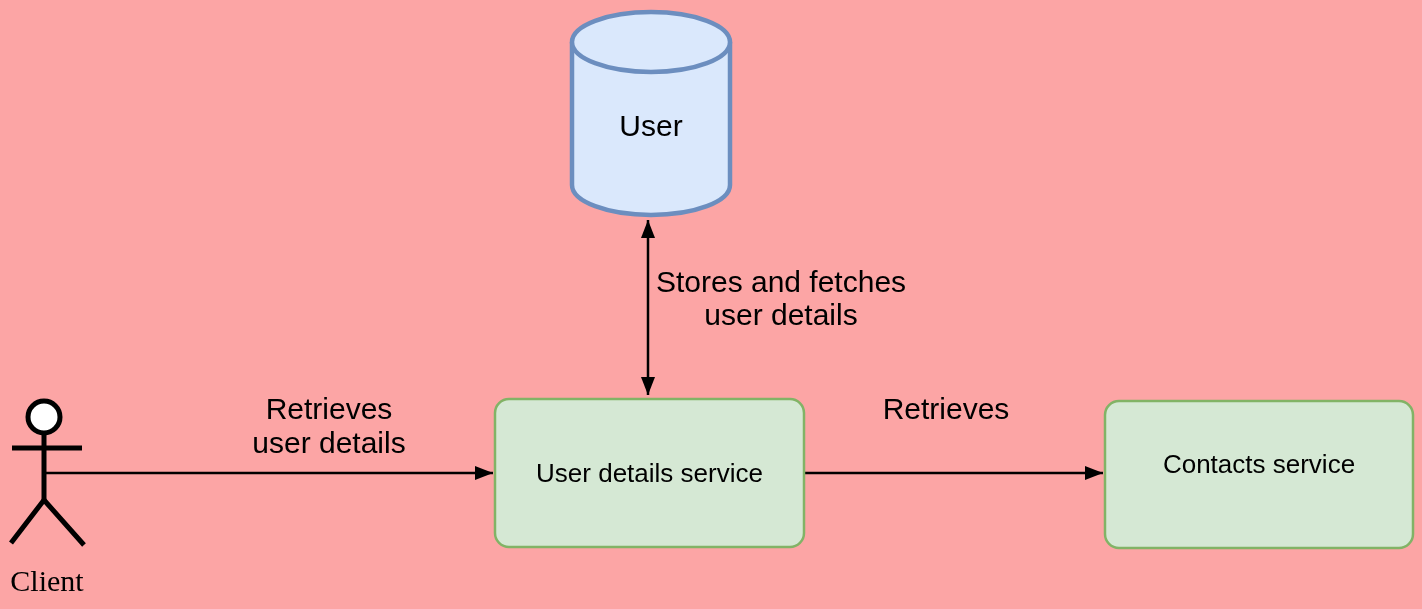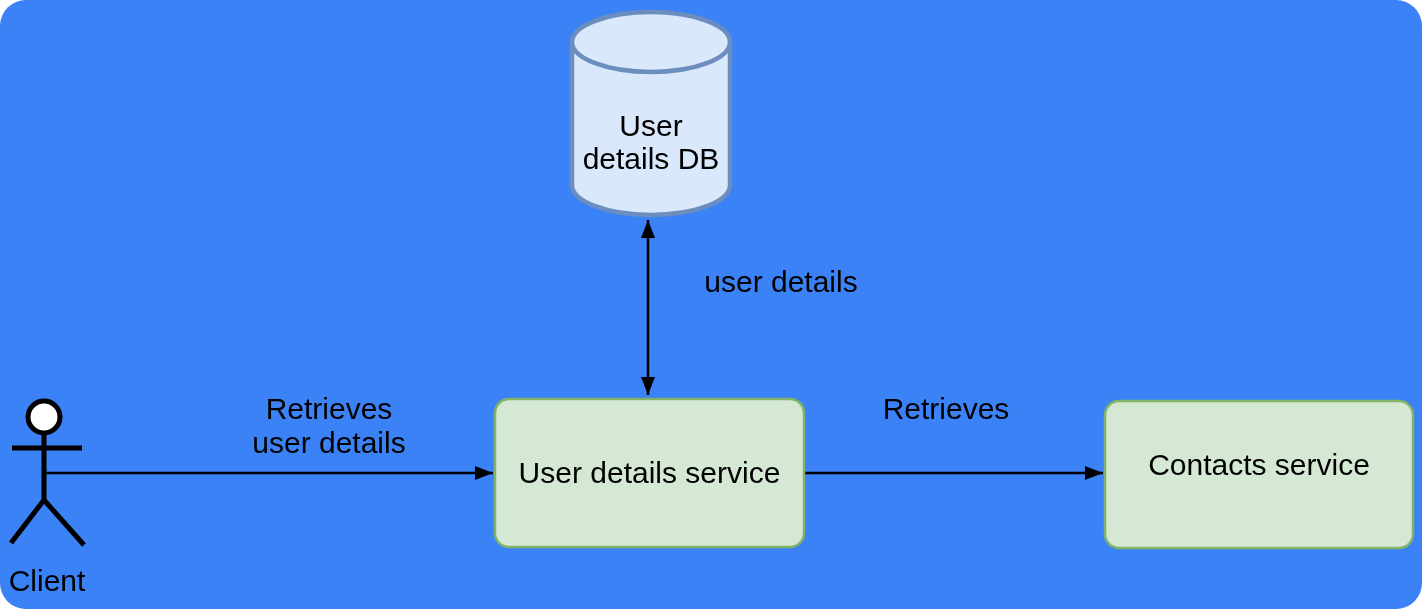--- a/index.html
+++ b/index.html
@@ -5,23 +5,22 @@
   html, body {
     margin: 0;
     padding: 0;
     background: #ffffff;
     font-family: "Liberation Sans", sans-serif;
   }
   .canvas {
     position: relative;
     width: 1422px;
     height: 609px;
-    background: #3b82f6;
+    background: #fca5a5;
     overflow: hidden;
-    border-radius: 26px;
   }
   .shapes-svg {
     position: absolute;
     left: 0;
     top: 0;
     width: 1422px;
     height: 609px;
   }
   .label {
     position: absolute;
@@ -30,34 +29,34 @@
     line-height: 34px;
     text-align: center;
     white-space: nowrap;
   }
   .node-label {
     position: absolute;
     display: flex;
     align-items: center;
     justify-content: center;
     color: #000000;
-    font-size: 30px;
+    font-size: 26px;
   }
   .db-label {
     left: 572px;
     top: 109px;
     width: 158px;
     line-height: 33px;
   }
   .service1-label { left: 495px; top: 399px; width: 309px; height: 148px; }
   .service2-label { left: 1105px; top: 401px; width: 308px; height: 127px; }
   .edge-label-1 { left: 219px; top: 392px; width: 220px; }
   .edge-label-2 { left: 836px; top: 392px; width: 220px; }
   .edge-label-3 { left: 651px; top: 265px; width: 260px; line-height: 33px; }
-  .client-label { left: 0px; top: 566px; width: 94px; line-height: 30px; }
+  .client-label { left: 0px; top: 566px; width: 94px; line-height: 30px; font-family: Liberation Serif, serif; }
 </style>
 </head>
 <body>
 
 <div class="canvas">
 
   <svg class="shapes-svg" viewBox="0 0 1422 609" xmlns="http://www.w3.org/2000/svg">
     <defs>
       <marker id="arrow" markerUnits="userSpaceOnUse" markerWidth="20" markerHeight="16" refX="19" refY="8" orient="auto-start-reverse">
         <path d="M1,1 L19,8 L1,15 Z" fill="#000000"></path>
@@ -82,35 +81,35 @@
       <ellipse cx="651" cy="42" rx="79" ry="30" fill="#dae8fc" stroke="#6c8ebf"></ellipse>
     </g>
 
     <rect x="495" y="399" width="309" height="148" rx="14" ry="14" stroke-width="2.5" fill="#d5e8d4" stroke="#82b366"></rect>
 
     <rect x="1105" y="401" width="308" height="147" rx="14" ry="14" stroke-width="2.5" fill="#d5e8d4" stroke="#82b366"></rect>
   </svg>
 
   <div class="label db-label">
     <div>User</div>
-    <div>details DB</div>
   </div>
 
   <div class="node-label service1-label">User details service</div>
 
   <div class="node-label service2-label">Contacts service</div>
 
   <div class="label edge-label-1">
     <div>Retrieves</div>
     <div>user details</div>
   </div>
 
   <div class="label edge-label-2">
     <div>Retrieves</div>
   </div>
 
   <div class="label edge-label-3">
+    <div>Stores and fetches</div>
     <div>user details</div>
   </div>
 
   <div class="label client-label">Client</div>
 
 </div>
 
 </body></html>

